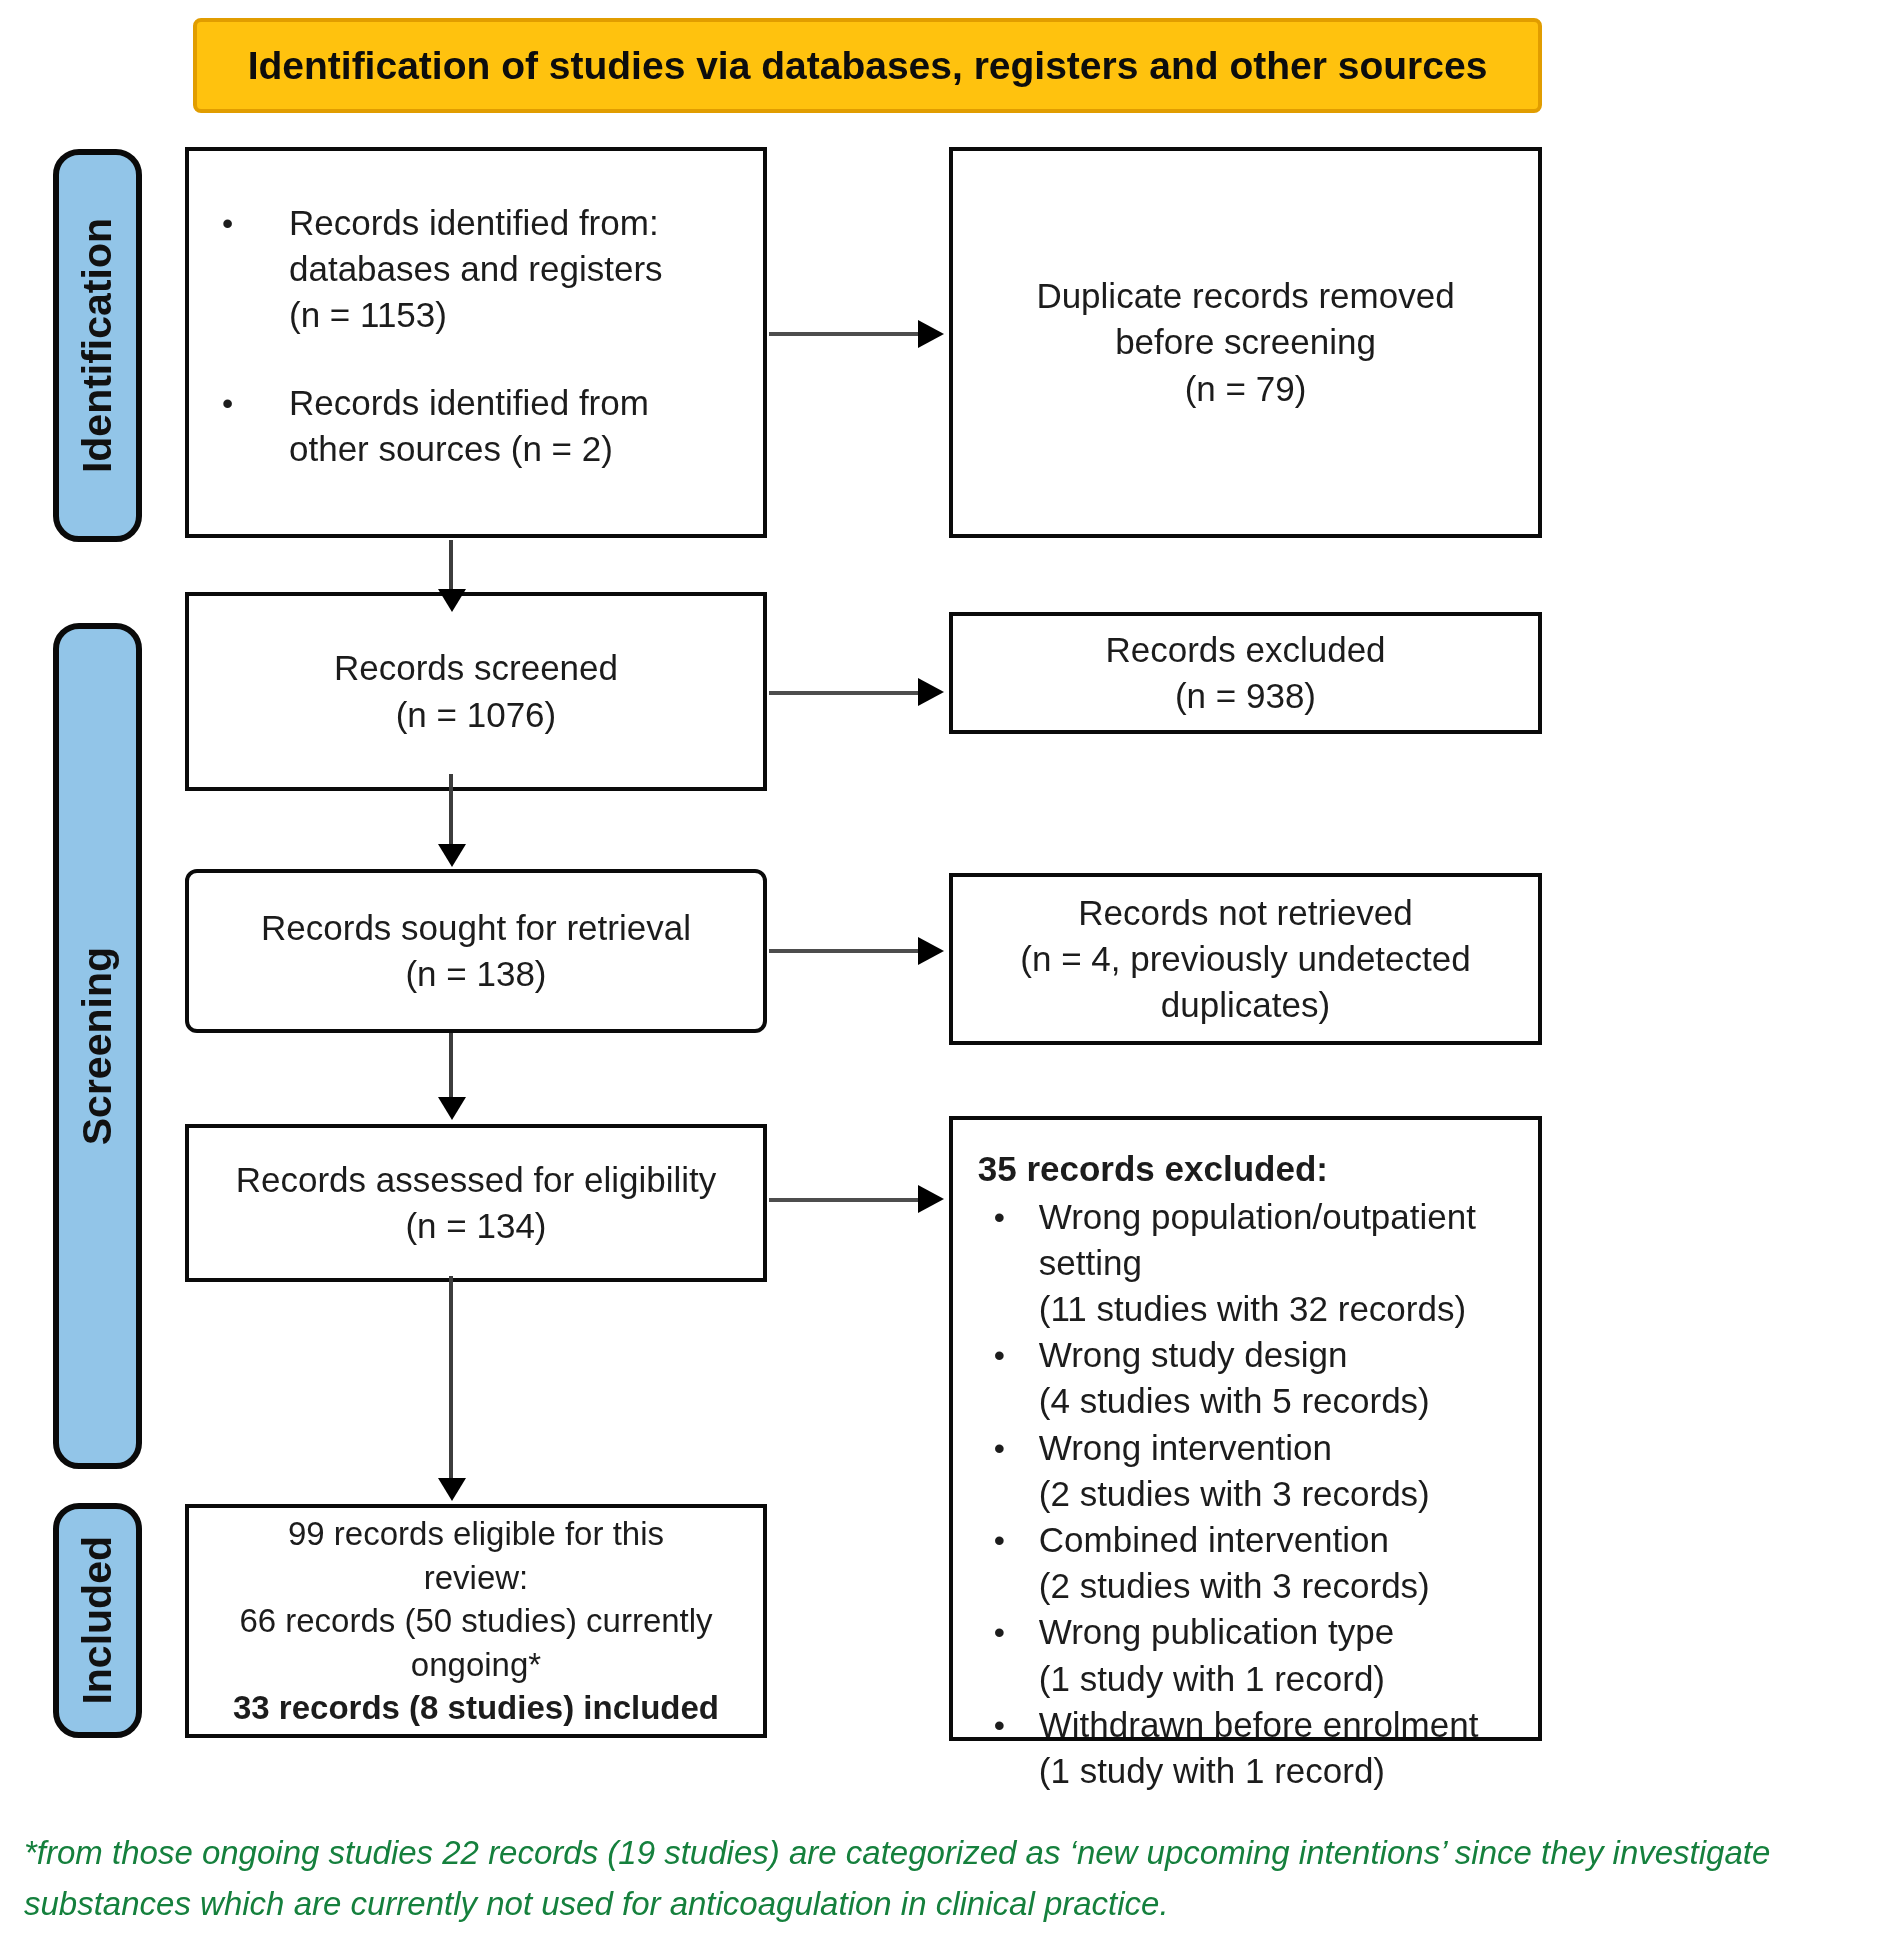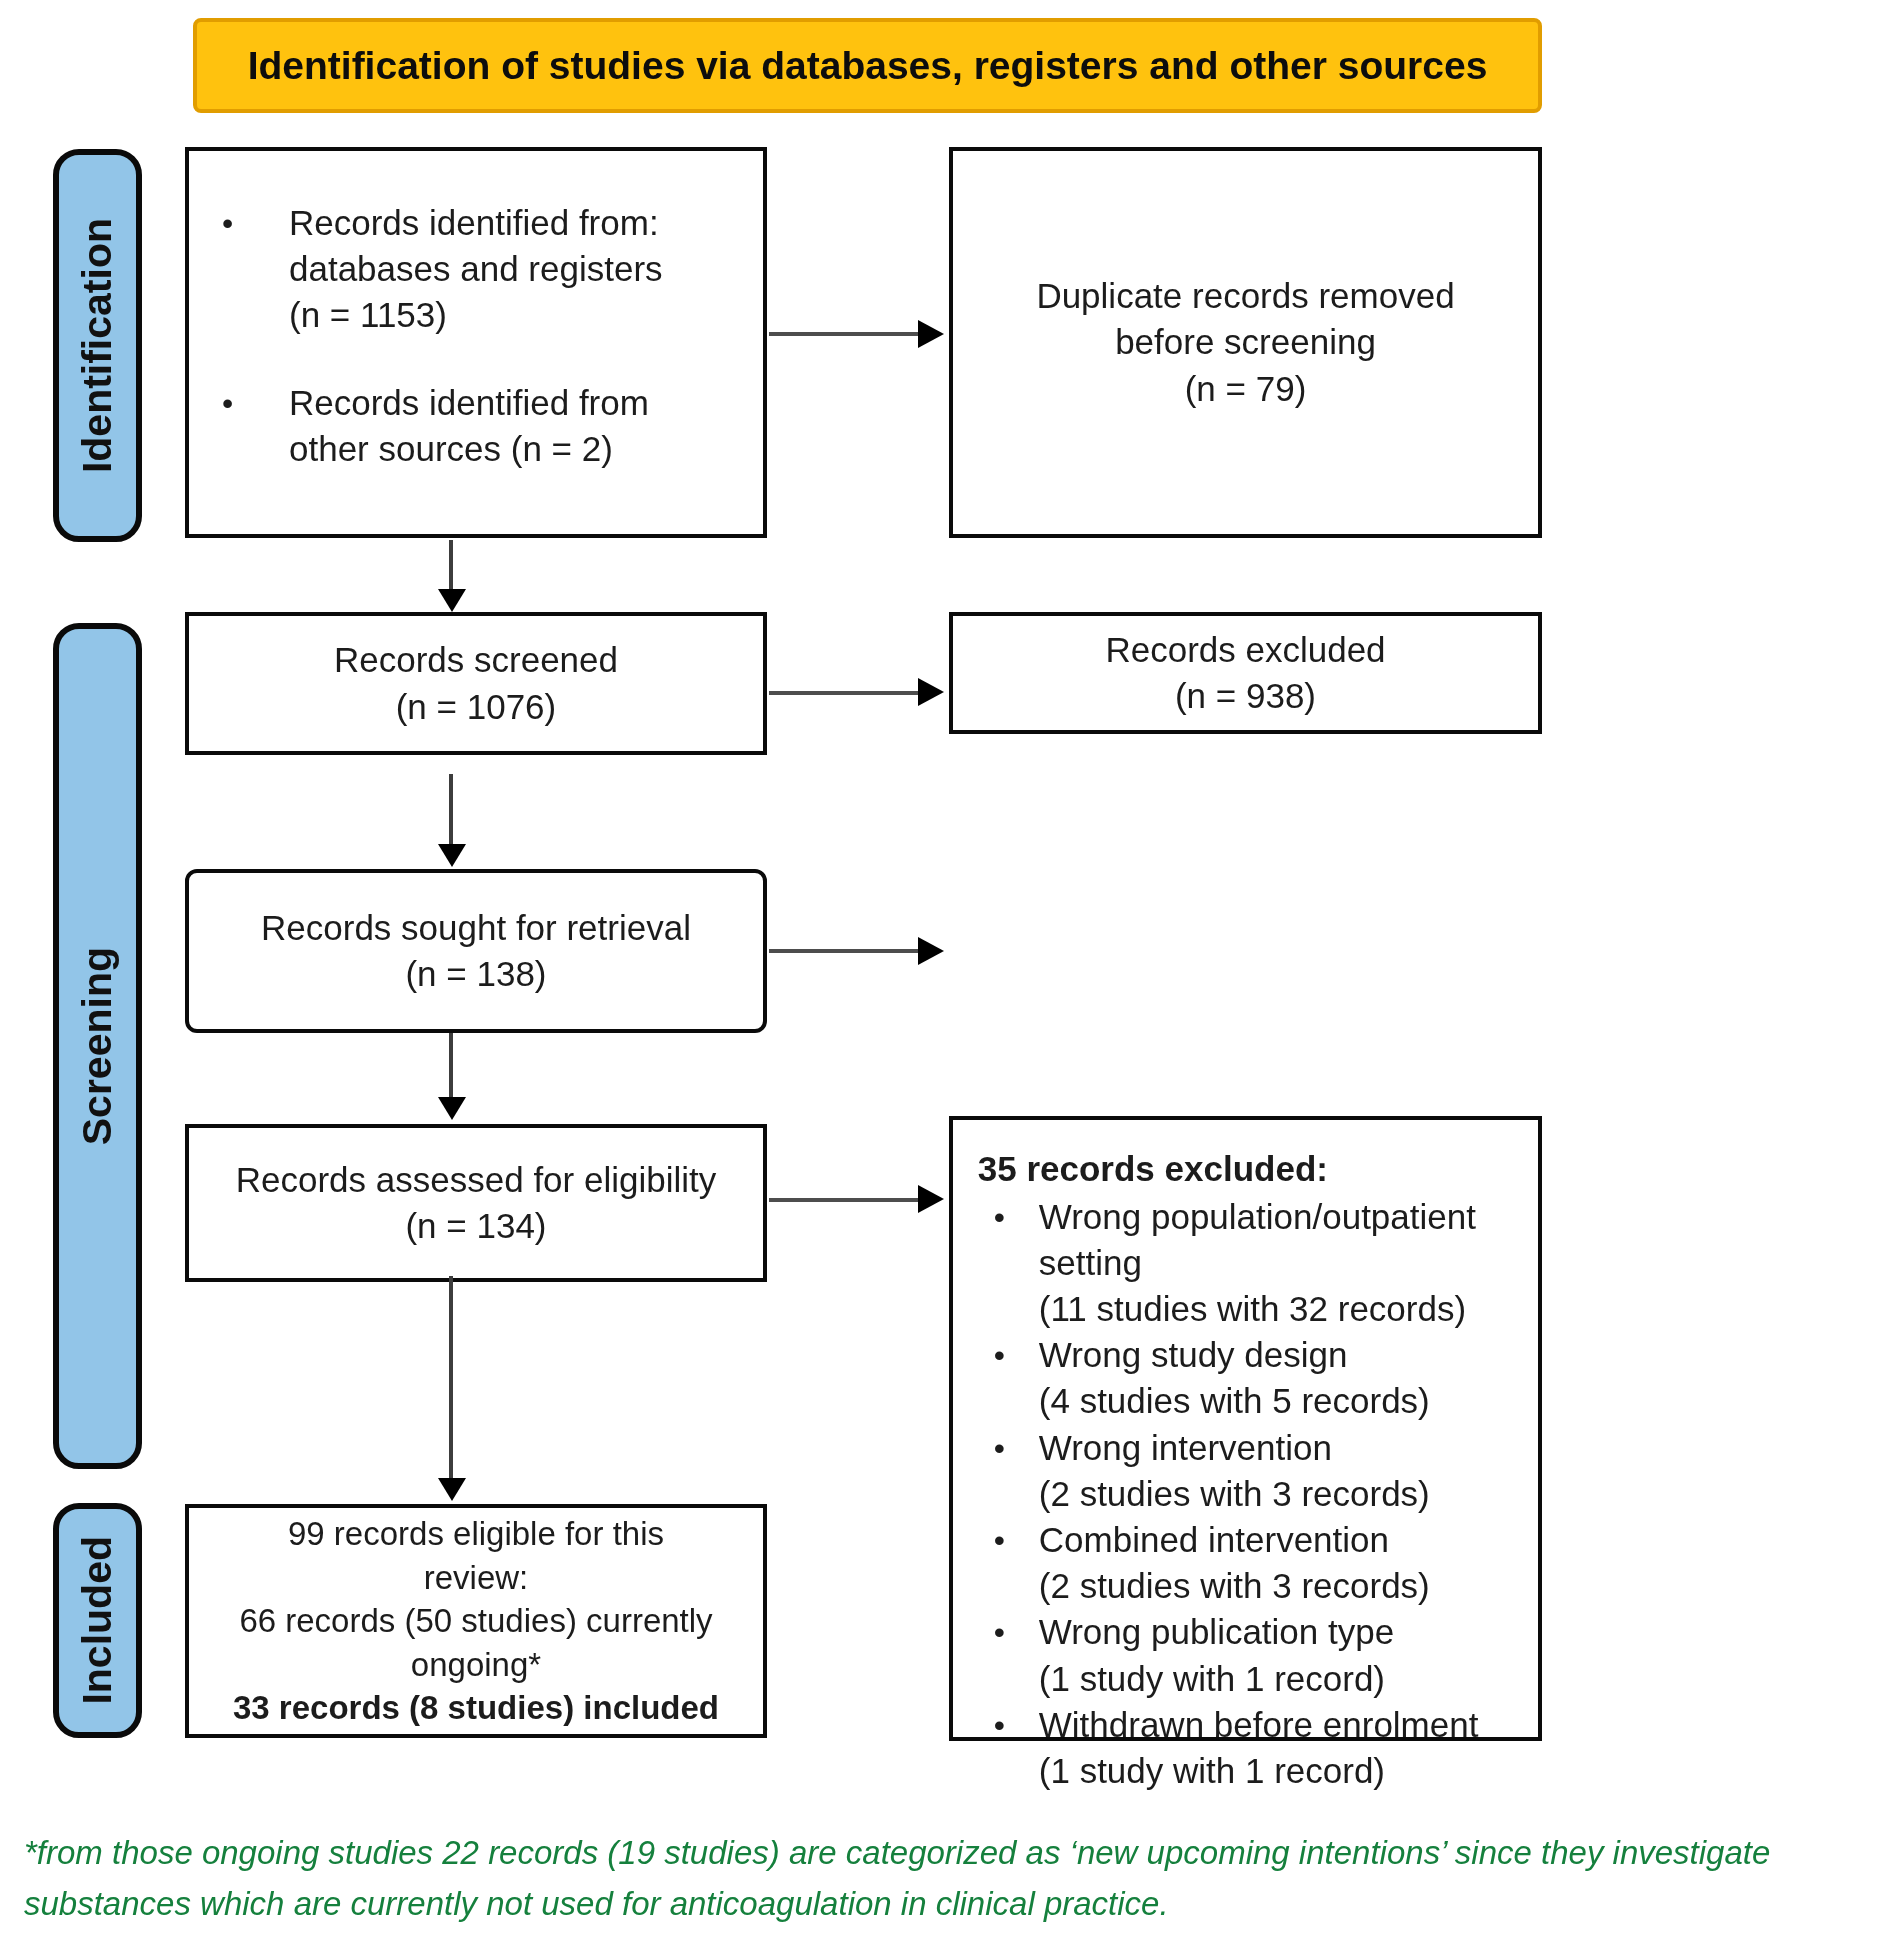--- a/index.html
+++ b/index.html
@@ -43,21 +43,21 @@
   .center{display:flex;flex-direction:column;align-items:center;justify-content:center;text-align:center;}
   .pre{white-space:pre-line;}
   
   .box-identified{top:147px;height:391px;padding:49px 14.5px 0 33px;}
   .bullet-item{display:flex;align-items:flex-start;}
   .bullet-item + .bullet-item{margin-top:41px;}
   .bullet-glyph{width:67px;flex:0 0 67px;font-size:32px;line-height:1.45;}
   .bullet-text{flex:1;}
   
   .box-duplicates{top:147px;height:391px;}
-  .box-screened{top:612px;height:143px;}
+  .box-screened{top:592px;height:199px;}
   .box-rexcluded{top:612px;height:122px;}
   .box-sought{top:869px;height:164px;border-radius:12px;}
   .box-notretrieved{top:873px;height:172px;}
   .box-assessed{top:1124px;height:158px;}
   
   .box-excluded35{top:1116px;height:625px;padding:26px 13px 0 20.4px;}
   .box-excluded35 .heading{margin:0 0 1.5px 4.4px;font-weight:bold;}
   .box-excluded35 .bullet-glyph{width:45px;flex:0 0 45px;margin-left:20.4px;}
   .box-excluded35 .bullet-item + .bullet-item{margin-top:0;}
   
@@ -127,20 +127,25 @@
   </div>
   <div class="fbox col2 box-rexcluded center">
     <div class="pre">Records excluded
 (n = 938)</div>
   </div>
 
   <div class="fbox col1 box-sought center">
     <div class="pre">Records sought for retrieval
 (n = 138)</div>
   </div>
+  <div class="fbox col2 box-notretrieved center">
+    <div class="pre">Records not retrieved
+(n = 4, previously undetected
+duplicates)</div>
+  </div>
 
   <div class="fbox col1 box-assessed center">
     <div class="pre">Records assessed for eligibility
 (n = 134)</div>
   </div>
 
   <div class="fbox col2 box-excluded35">
     <div class="heading">35 records excluded:</div>
     <div class="bullet-item">
       <span class="bullet-glyph">•</span>

